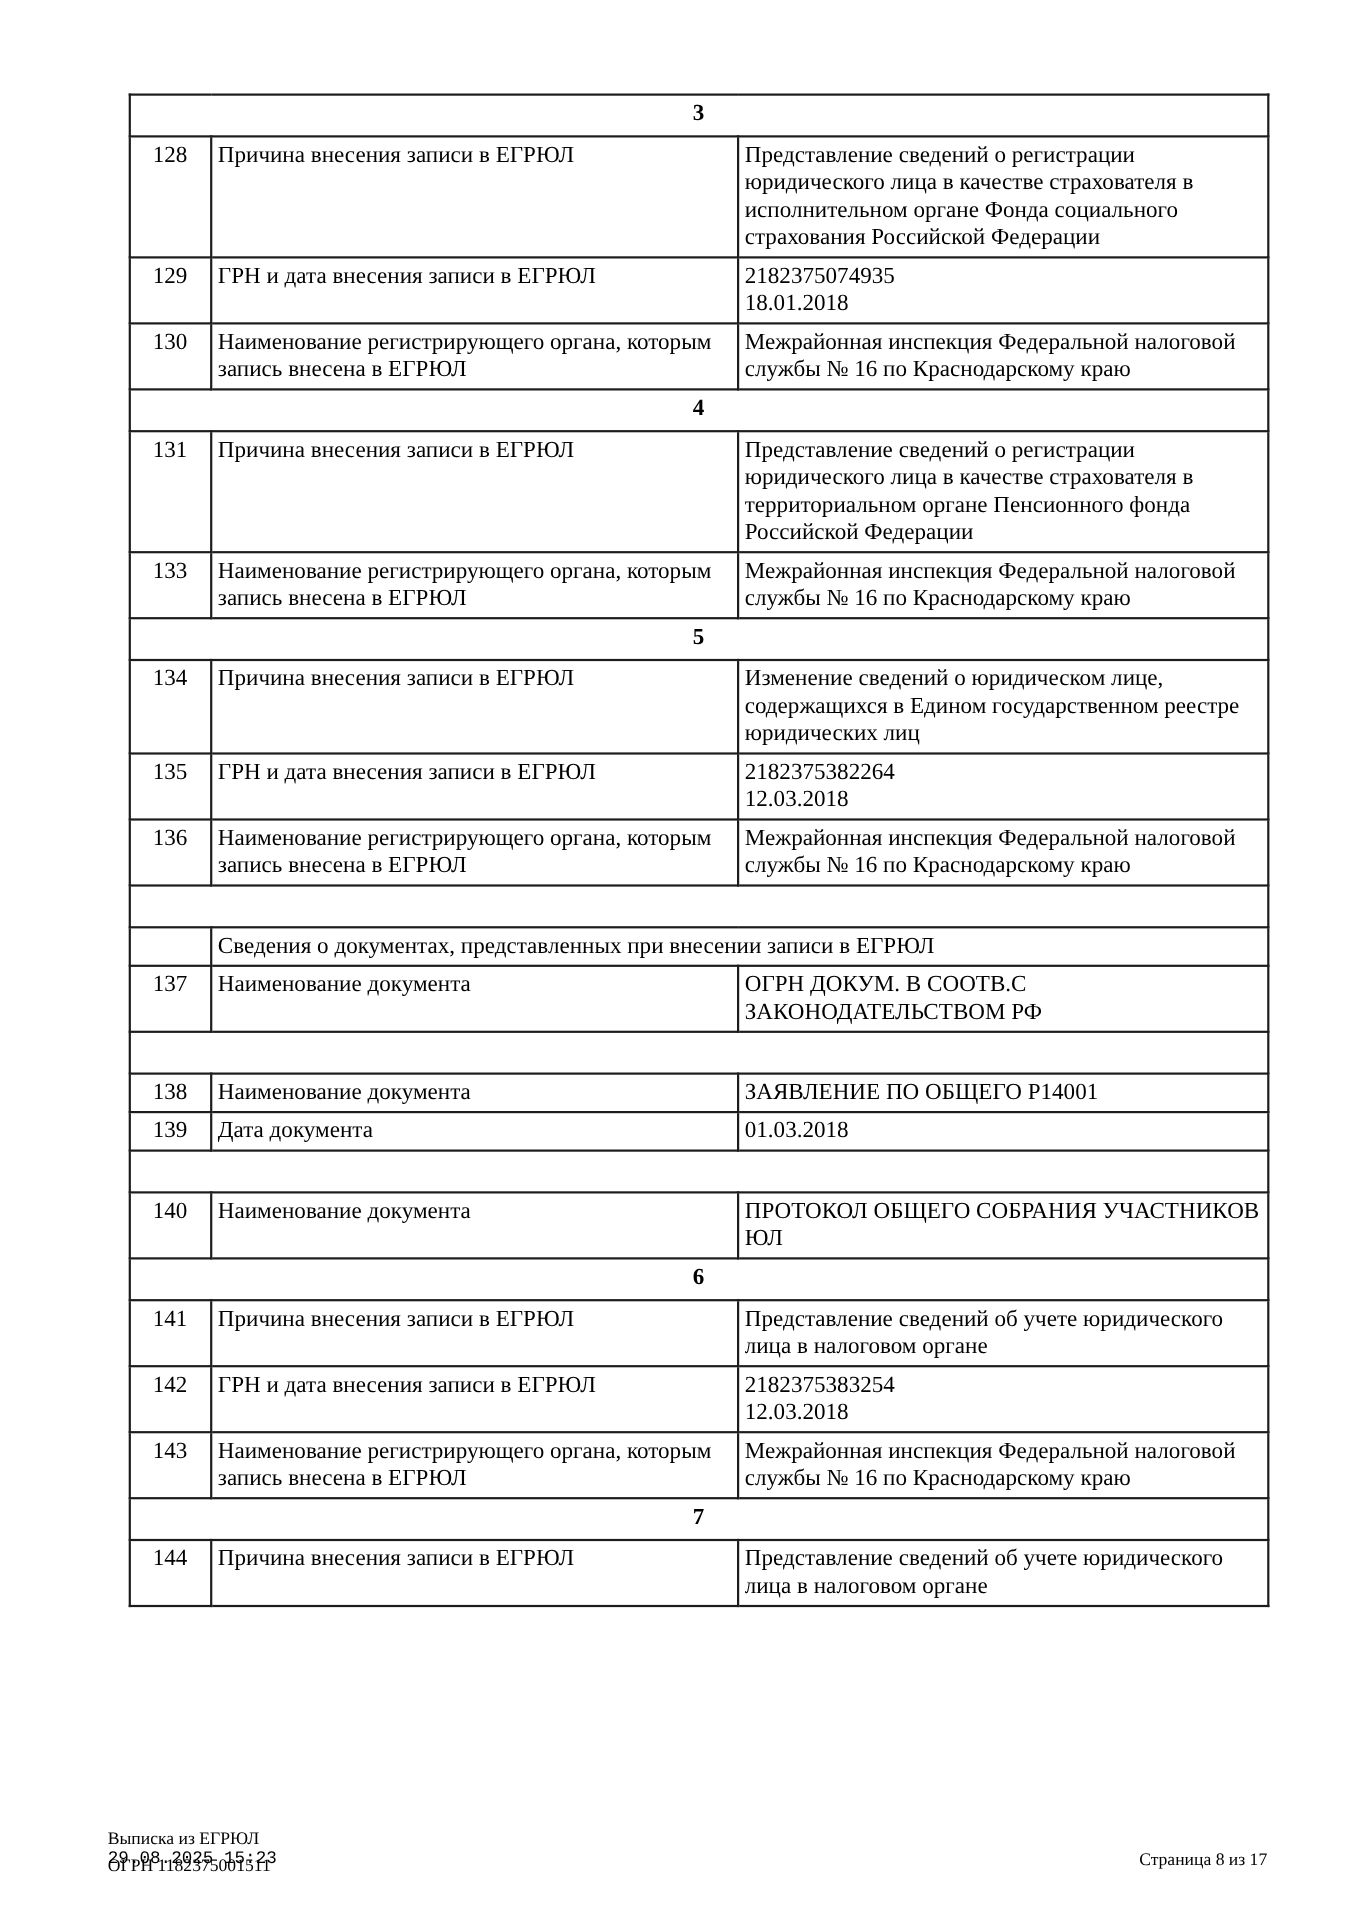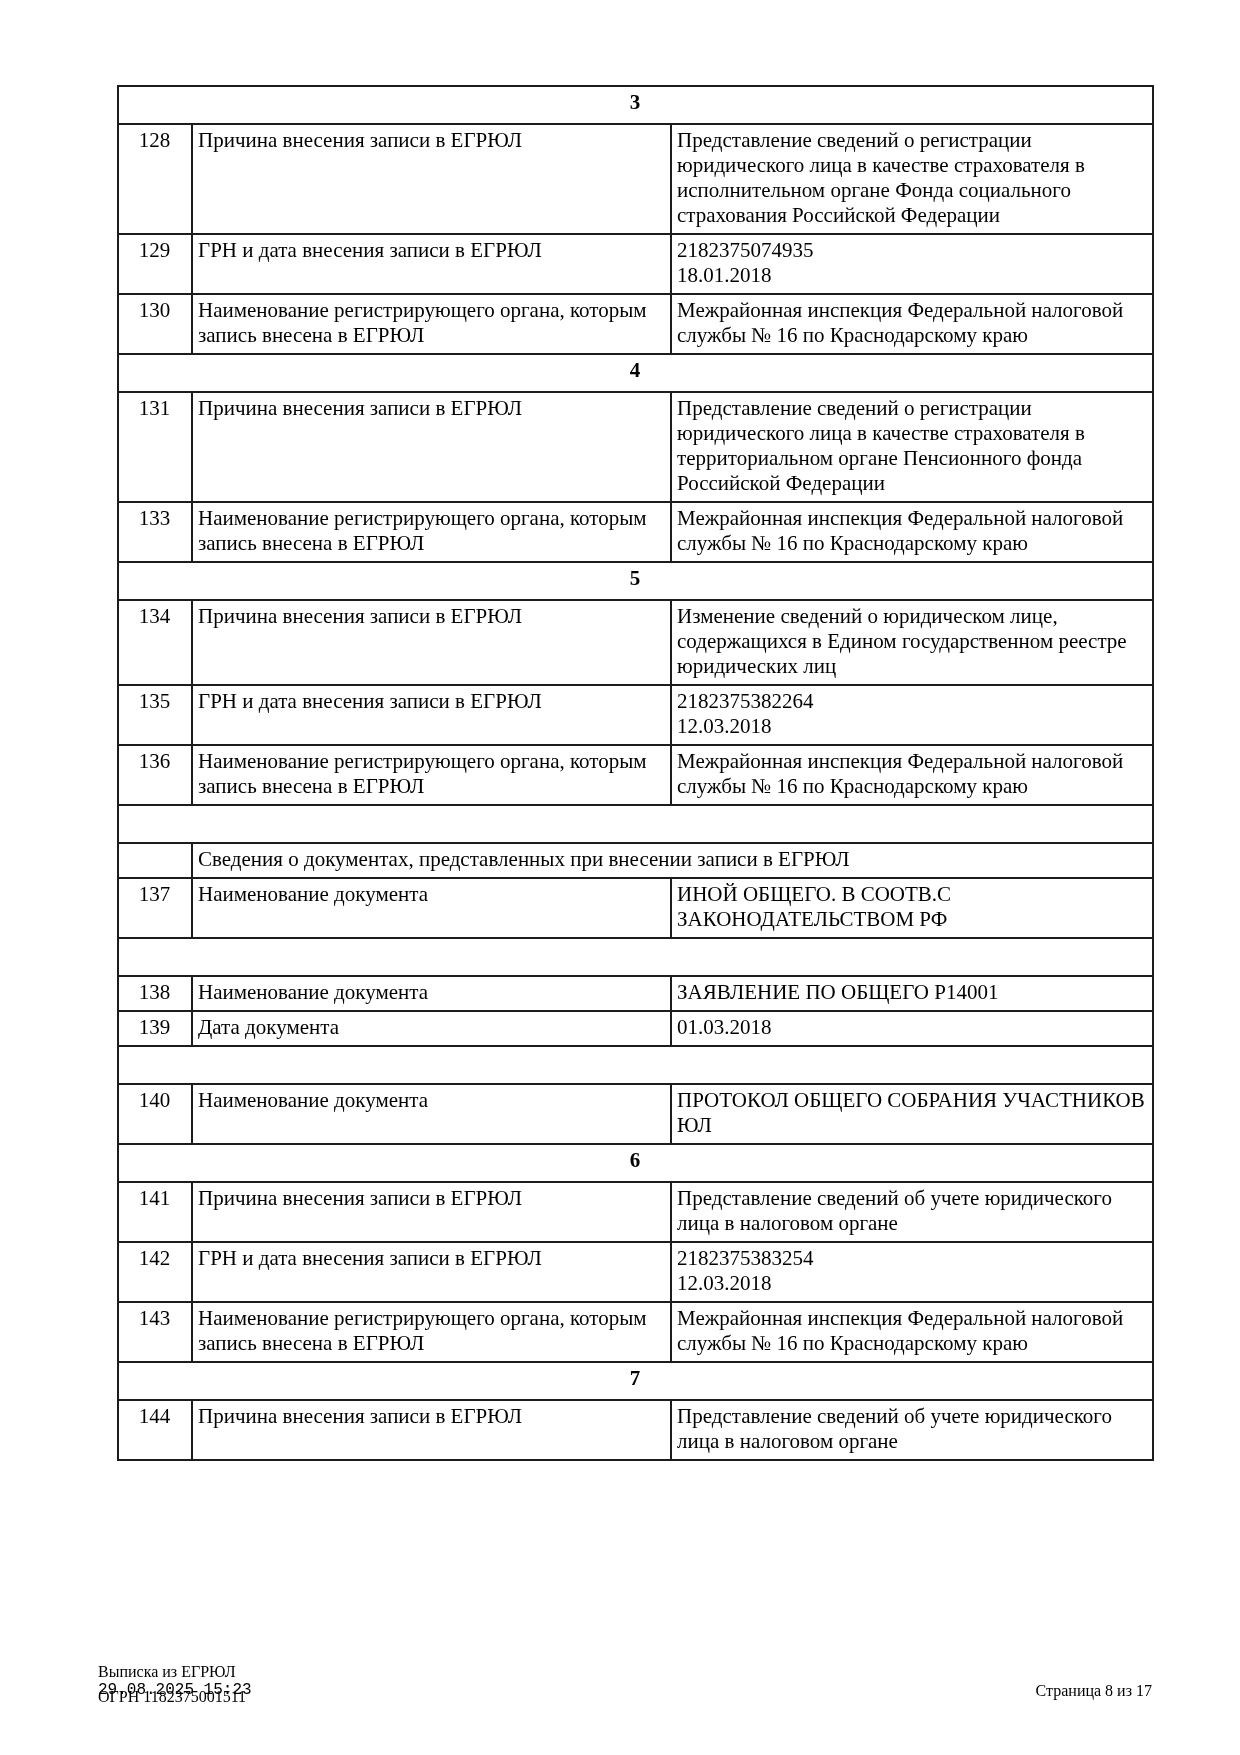--- a/index.html
+++ b/index.html
@@ -145,21 +145,21 @@
         <tr>
           <td colspan="3" class="cell-spacer"></td>
         </tr>
         <tr>
           <td class="cell-num"></td>
           <td colspan="2" class="cell-subheader">Сведения о документах, представленных при внесении записи в ЕГРЮЛ</td>
         </tr>
         <tr>
           <td class="cell-num">137</td>
           <td class="cell-label">Наименование документа</td>
-          <td class="cell-value">ИНОЙ ОБЩЕГО. В СООТВ.С ЗАКОНОДАТЕЛЬСТВОМ РФ</td>
+          <td class="cell-value">ОГРН ДОКУМ. В СООТВ.С ЗАКОНОДАТЕЛЬСТВОМ РФ</td>
         </tr>
         <tr>
           <td colspan="3" class="cell-spacer"></td>
         </tr>
         <tr>
           <td class="cell-num">138</td>
           <td class="cell-label">Наименование документа</td>
           <td class="cell-value">ЗАЯВЛЕНИЕ ПО ОБЩЕГО Р14001</td>
         </tr>
         <tr>

